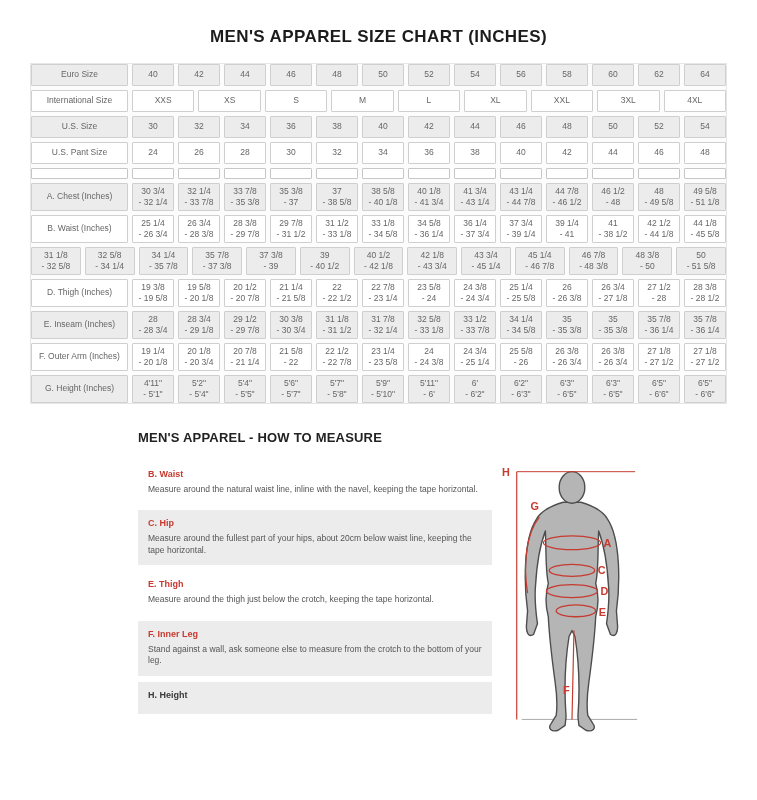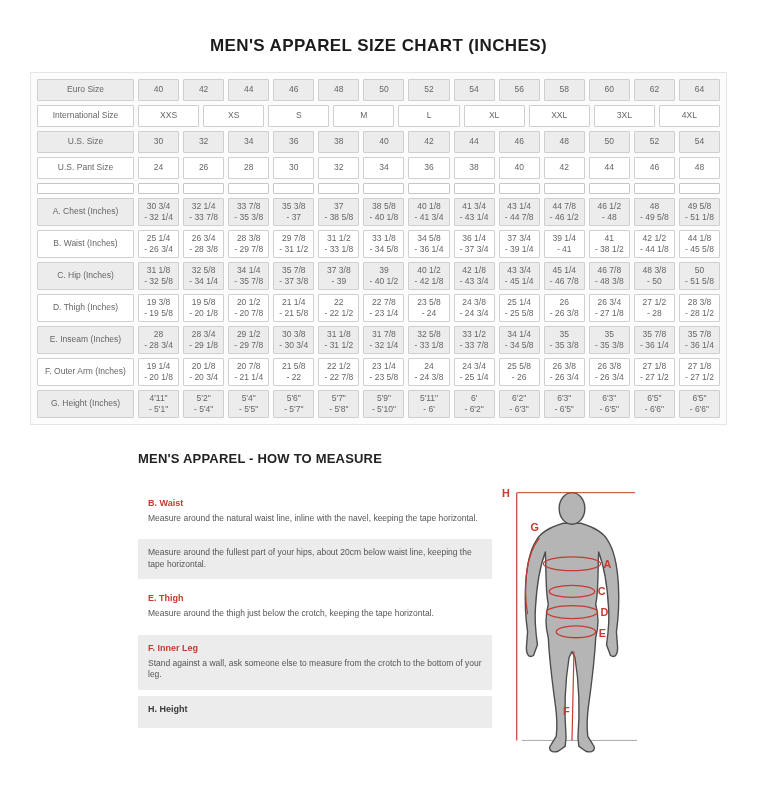--- a/index.html
+++ b/index.html
@@ -1,45 +1,45 @@
 <!DOCTYPE html>
 <html><head>
 <meta charset="utf-8">
 <style>
   html,body{margin:0;padding:0;}
   body{
     width:757px;height:800px;background:#ffffff;overflow:hidden;
     font-family:"Liberation Sans",sans-serif;color:#555;position:relative;
   }
   .page-title{
-    margin:36px 0 16px 0;text-align:center;
+    margin:27px 0 16px 0;text-align:center;
     font-size:17px;font-weight:bold;color:#1c1c1c;letter-spacing:.4px;
   }
   
   .size-chart{
     margin:0 30px;border:1px solid #e6e6e6;background:#fcfcfc;
-    padding:6px;box-sizing:border-box;
+    box-sizing:border-box;
   }
   .t-row{display:flex;gap:4px;margin-bottom:4px;}
   .t-row:last-child{margin-bottom:0;}
   .t-cell{
     flex:1;border:1px solid #cfcfcf;border-radius:1px;
     display:flex;flex-direction:column;align-items:center;justify-content:center;
     font-size:8.5px;line-height:1.3;color:#666;text-align:center;
     min-height:22px;padding:1px 0;box-sizing:border-box;
   }
   .t-row-measure .t-cell{min-height:28px;}
   .t-row-empty .t-cell{min-height:11px;padding:0;border-color:#c7c7c7;}
   .t-label{flex:0 0 97px;}
   .shade-gray{background:#ececec;}
   .shade-white{background:#ffffff;}
   
   .howto-wrap{display:flex;margin:26px 0 0 138px;align-items:flex-start;}
   .howto{width:354px;}
-  .howto-title{font-size:13px;font-weight:bold;color:#222;margin:0 0 24px 0;letter-spacing:.2px;}
+  .howto-title{font-size:13px;font-weight:bold;color:#222;margin:0 0 16px 0;letter-spacing:.2px;}
   .block{padding:8px 10px 9px 10px;margin-bottom:6px;}
   .block h3{margin:0 0 5px 0;font-size:9px;font-weight:bold;color:#c63a2f;}
   .block h3.dark{color:#3a3a3a;}
   .block p{margin:0;font-size:8.5px;color:#555;line-height:1.35;}
   
   .diagram{margin-left:4px;width:152px;}
   .diagram text{font-family:"Liberation Sans",sans-serif;font-size:11px;font-weight:bold;fill:#c63a2f;}
 </style>
 </head>
 <body>
@@ -227,21 +227,20 @@
       <div class="t-cell shade-white">
         <div>42 1/2</div>
         <div>- 44 1/8</div>
       </div>
       <div class="t-cell shade-white">
         <div>44 1/8</div>
         <div>- 45 5/8</div>
       </div>
     </div>
     <div class="t-row t-row-measure">
-      <div class="t-cell t-label shade-gray">C. Hip (Inches)</div>
       <div class="t-cell shade-gray">
         <div>31 1/8</div>
         <div>- 32 5/8</div>
       </div>
       <div class="t-cell shade-gray">
         <div>32 5/8</div>
         <div>- 34 1/4</div>
       </div>
       <div class="t-cell shade-gray">
         <div>34 1/4</div>
@@ -512,20 +511,21 @@
 
 <div class="howto-wrap">
   <div class="howto">
     <h2 class="howto-title">MEN'S APPAREL - HOW TO MEASURE</h2>
     <div>
         <section class="block shade-white">
           <h3>B. Waist</h3>
           <p>Measure around the natural waist line, inline with the navel, keeping the tape horizontal.</p>
         </section>
         <section class="block shade-gray">
+          <h3>C. Hip</h3>
           <p>Measure around the fullest part of your hips, about 20cm below waist line, keeping the tape horizontal.</p>
         </section>
         <section class="block shade-white">
           <h3>E. Thigh</h3>
           <p>Measure around the thigh just below the crotch, keeping the tape horizontal.</p>
         </section>
         <section class="block shade-gray">
           <h3>F. Inner Leg</h3>
           <p>Stand against a wall, ask someone else to measure from the crotch to the bottom of your leg.</p>
         </section>

